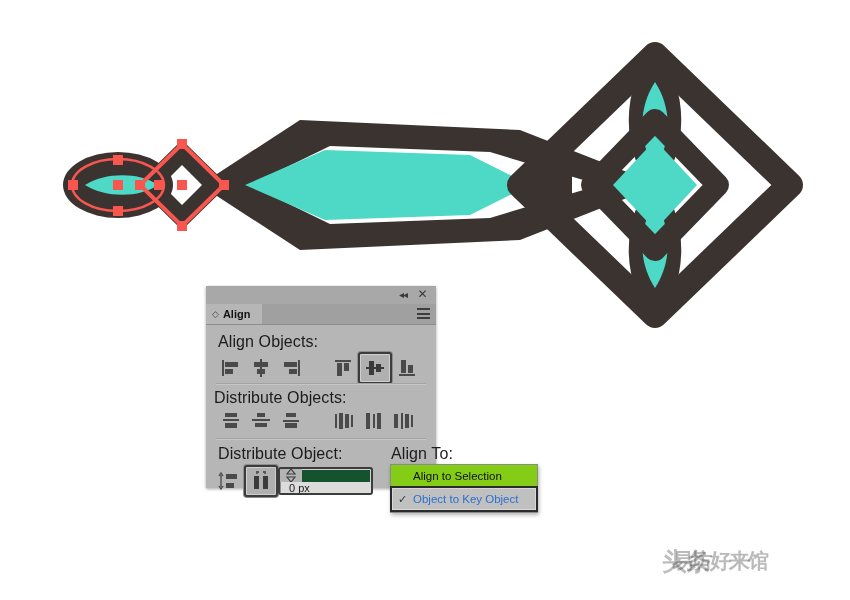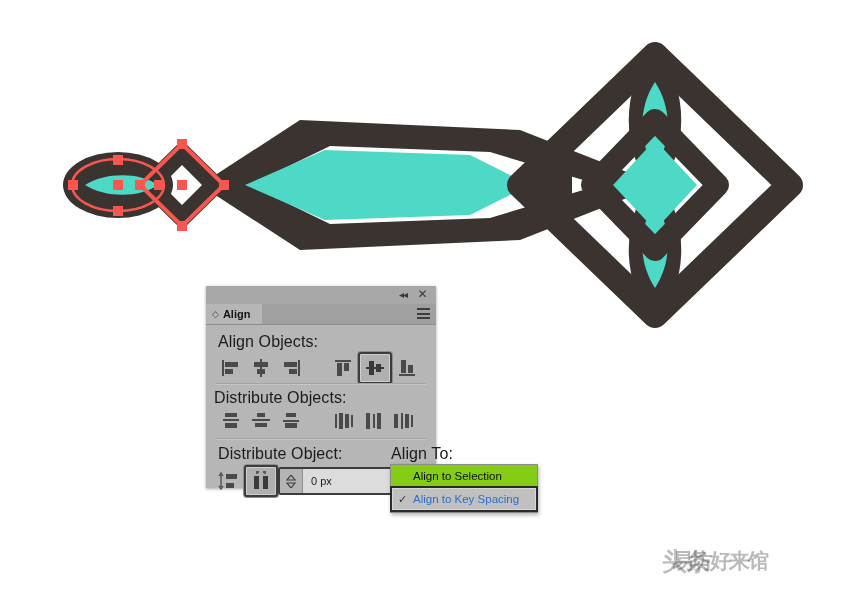--- a/index.html
+++ b/index.html
@@ -71,20 +71,21 @@
   .gap{width:22px;}
 
   
   .stepper{
     position:absolute;display:flex;align-items:stretch;
     height:24px;
     background:#14532d;
     border:2px solid #3c3c3c;border-radius:3px;
     box-shadow:inset 0 0 0 1px #d2d2d2;
     overflow:hidden;
+    flex-direction:column;
   }
   .spin{
     width:22px;display:flex;flex-direction:column;align-items:center;justify-content:center;
     gap:1px;background:#b4b4b4;
   }
   .spin svg{display:block;}
   .field{
     width:82px;background:#dcdcdc;border-left:1px solid #8f8f8f;
     display:flex;align-items:center;padding-left:8px;
     font-size:11px;color:#1c1c1c;
@@ -364,20 +365,20 @@
 
   </div>
 </div>
 
 <div class="menu">
   <div class="menu-item">
     <span>Align to Selection</span>
   </div>
   <div class="menu-item active">
     <span class="menu-check">✓</span>
-    <span>Align to Key Spacing</span>
+    <span>Object to Key Object</span>
   </div>
 </div>
 
 <div class="watermark">
   <span>头条</span>
   <span class="wm2">易坊好来馆</span>
 </div>
 
 </body></html>

